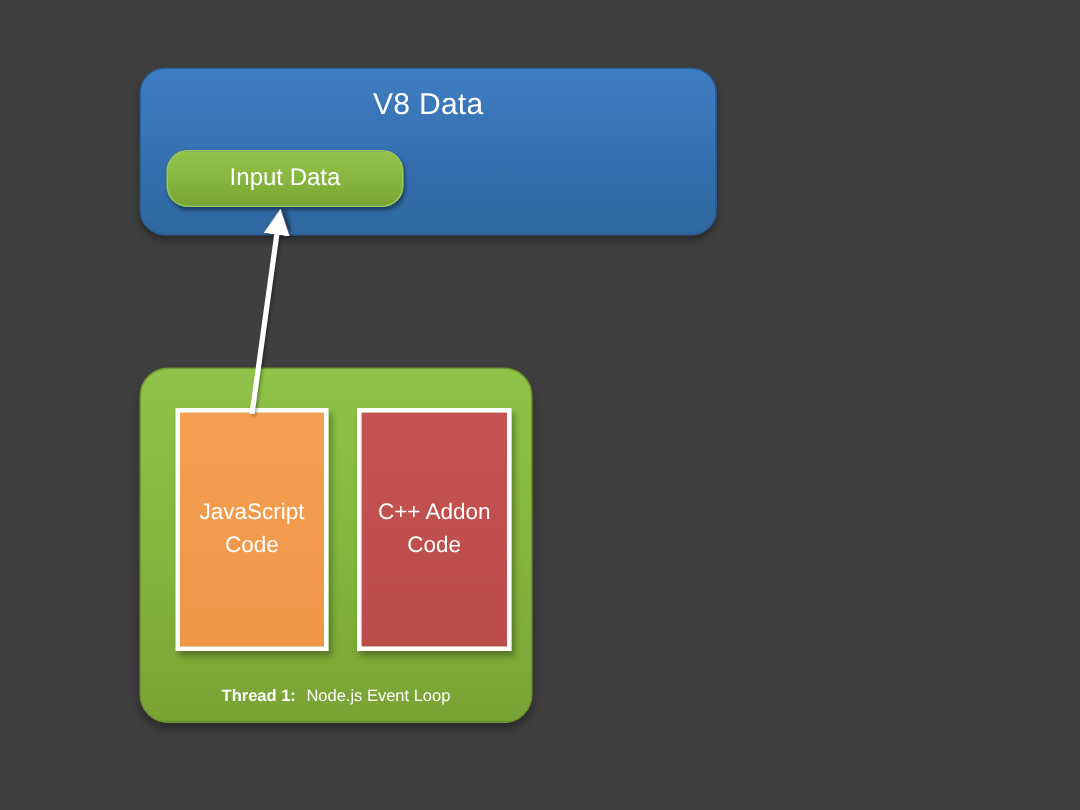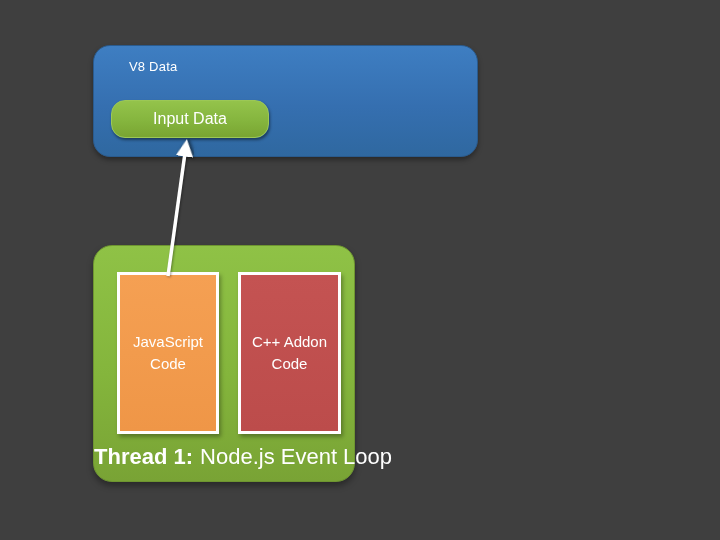--- a/index.html
+++ b/index.html
@@ -9,22 +9,22 @@
   }
   
   .v8-box{
     position:absolute;left:93px;top:45px;width:385px;height:112px;
     box-sizing:border-box;border-radius:17px;
     background:linear-gradient(180deg,#3E7EC2 0%,#356FB0 55%,#2F68A0 100%);
     border:1px solid #2A5B8E;
     box-shadow:0 3px 5px rgba(0,0,0,0.35);
   }
   .v8-title{
-    position:absolute;left:0;top:13px;width:100%;
-    font-size:13px;letter-spacing:.2px;padding-left:35px;
+    position:absolute;left:0;top:13px;width:100%;text-align:center;
+    font-size:20px;letter-spacing:.2px;
   }
   .input-box{
     position:absolute;left:17px;top:54px;width:158px;height:38px;
     box-sizing:border-box;border-radius:14px;
     background:linear-gradient(180deg,#94C34B 0%,#85B53E 55%,#79A532 100%);
     border:1px solid #9CC856;
     box-shadow:1px 2px 3px rgba(0,0,0,0.45);
     display:flex;align-items:center;justify-content:center;
     font-size:16px;
   }
@@ -40,21 +40,21 @@
     position:absolute;top:26px;width:102px;height:162px;
     box-sizing:border-box;border:3px solid #FFFFFF;
     box-shadow:2px 3px 4px rgba(0,0,0,0.30);
     display:flex;align-items:center;justify-content:center;
     text-align:center;font-size:15px;line-height:22px;
   }
   .code-box.js{left:23px;background:linear-gradient(180deg,#F5A053 0%,#EF9647 100%);}
   .code-box.cpp{left:144px;width:103px;background:linear-gradient(180deg,#C45352 0%,#BC4C4B 100%);}
   .loop-caption{
     position:absolute;left:0;bottom:11px;width:100%;text-align:center;
-    font-size:22px;white-space:nowrap;
+    font-size:11px;white-space:nowrap;
   }
   .loop-caption .bold{font-weight:bold;margin-right:7px;}
   
   .arrow-layer{
     position:absolute;left:0;top:0;width:720px;height:540px;pointer-events:none;
   }
   .arrow-layer path{filter:drop-shadow(1px 1px 1px rgba(0,0,0,0.35));}
 </style>
 </head>
 <body>

